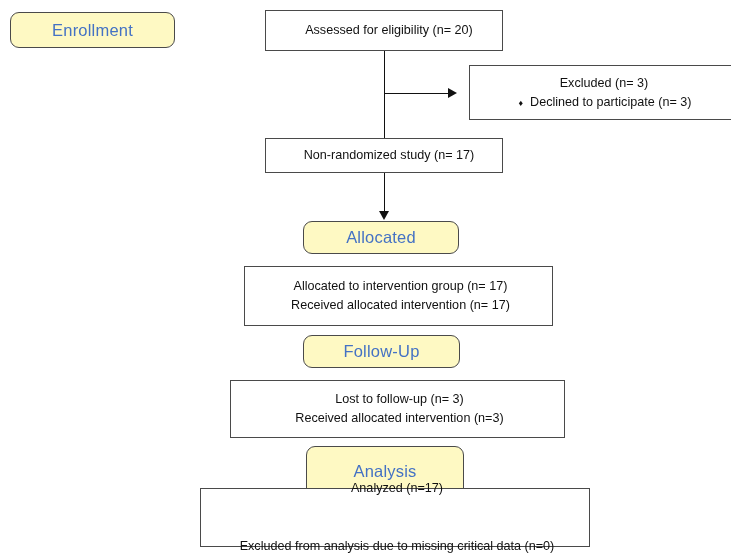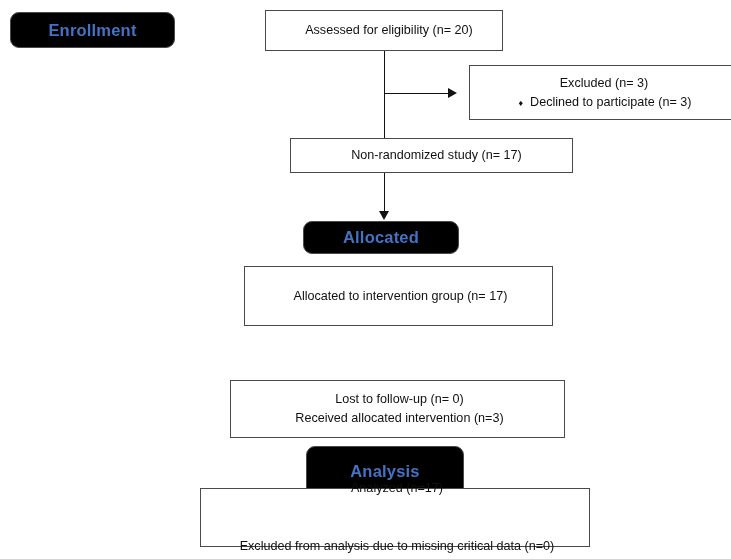--- a/index.html
+++ b/index.html
@@ -16,28 +16,28 @@
     width: 731px;
     height: 559px;
     background: #ffffff;
     overflow: hidden;
   }
 
   
   .stage-badge {
     position: absolute;
     box-sizing: border-box;
-    background: #000000;
+    background: #fef9c3;
     border: 1.6px solid #4a4a4a;
     border-radius: 9px;
     display: flex;
     align-items: center;
     justify-content: center;
     color: #4472C4;
-    font-weight: bold;
+    font-weight: normal;
     font-size: 16.5px;
     letter-spacing: 0.2px;
     line-height: 1;
   }
 
   
   .node-box {
     position: absolute;
     box-sizing: border-box;
     background: #ffffff;
@@ -124,38 +124,42 @@
   <div class="arrow-right" style="left:448px; top:88px;"></div>
 
   <div class="node-box left-aligned" style="left:457px; top:65px; width:266px; height:55px;">
     <div class="node-line">Excluded (n= 3)</div>
     <div class="bullet-line">
       <span class="bullet-mark">♦</span>
       <span>Declined to participate (n= 3)</span>
     </div>
   </div>
 
-  <div class="node-box centered" style="left:265px; top:138px; width:283px; height:35px;margin-left:25px;">
+  <div class="node-box centered" style="left:265px; top:138px; width:238px; height:35px;">
     <div class="node-line">Non-randomized study (n= 17)</div>
   </div>
 
   <div class="conn-v" style="left:384px; top:173px; height:40px;"></div>
   <div class="arrow-down" style="left:379px; top:211px;"></div>
 
   <div class="stage-badge" style="left:303px; top:221px; width:156px; height:33px;">
     <span>Allocated</span>
   </div>
 
   <div class="node-box left-aligned" style="left:232px; top:266px; width:309px; height:60px;">
     <div class="node-line">Allocated to intervention group (n= 17)</div>
+    <div class="node-line">Received allocated intervention (n= 17)</div>
   </div>
 
+  <div class="stage-badge" style="left:303px; top:335px; width:157px; height:33px;">
+    <span>Follow-Up</span>
+  </div>
 
   <div class="node-box left-aligned" style="left:218px; top:380px; width:335px; height:58px;">
-    <div class="node-line">Lost to follow-up (n= 0)</div>
+    <div class="node-line">Lost to follow-up (n= 3)</div>
     <div class="node-line">Received allocated intervention (n=3)</div>
   </div>
 
   <div class="stage-badge" style="left:306px; top:446px; width:158px; height:51px;">
     <span>Analysis</span>
   </div>
 
   <div class="node-box left-aligned" style="left:188px; top:488px; width:390px; height:59px;gap:39px;">
     <div class="node-line">Analyzed (n=17)</div>
     <div class="node-line">Excluded from analysis due to missing critical data (n=0)</div>

